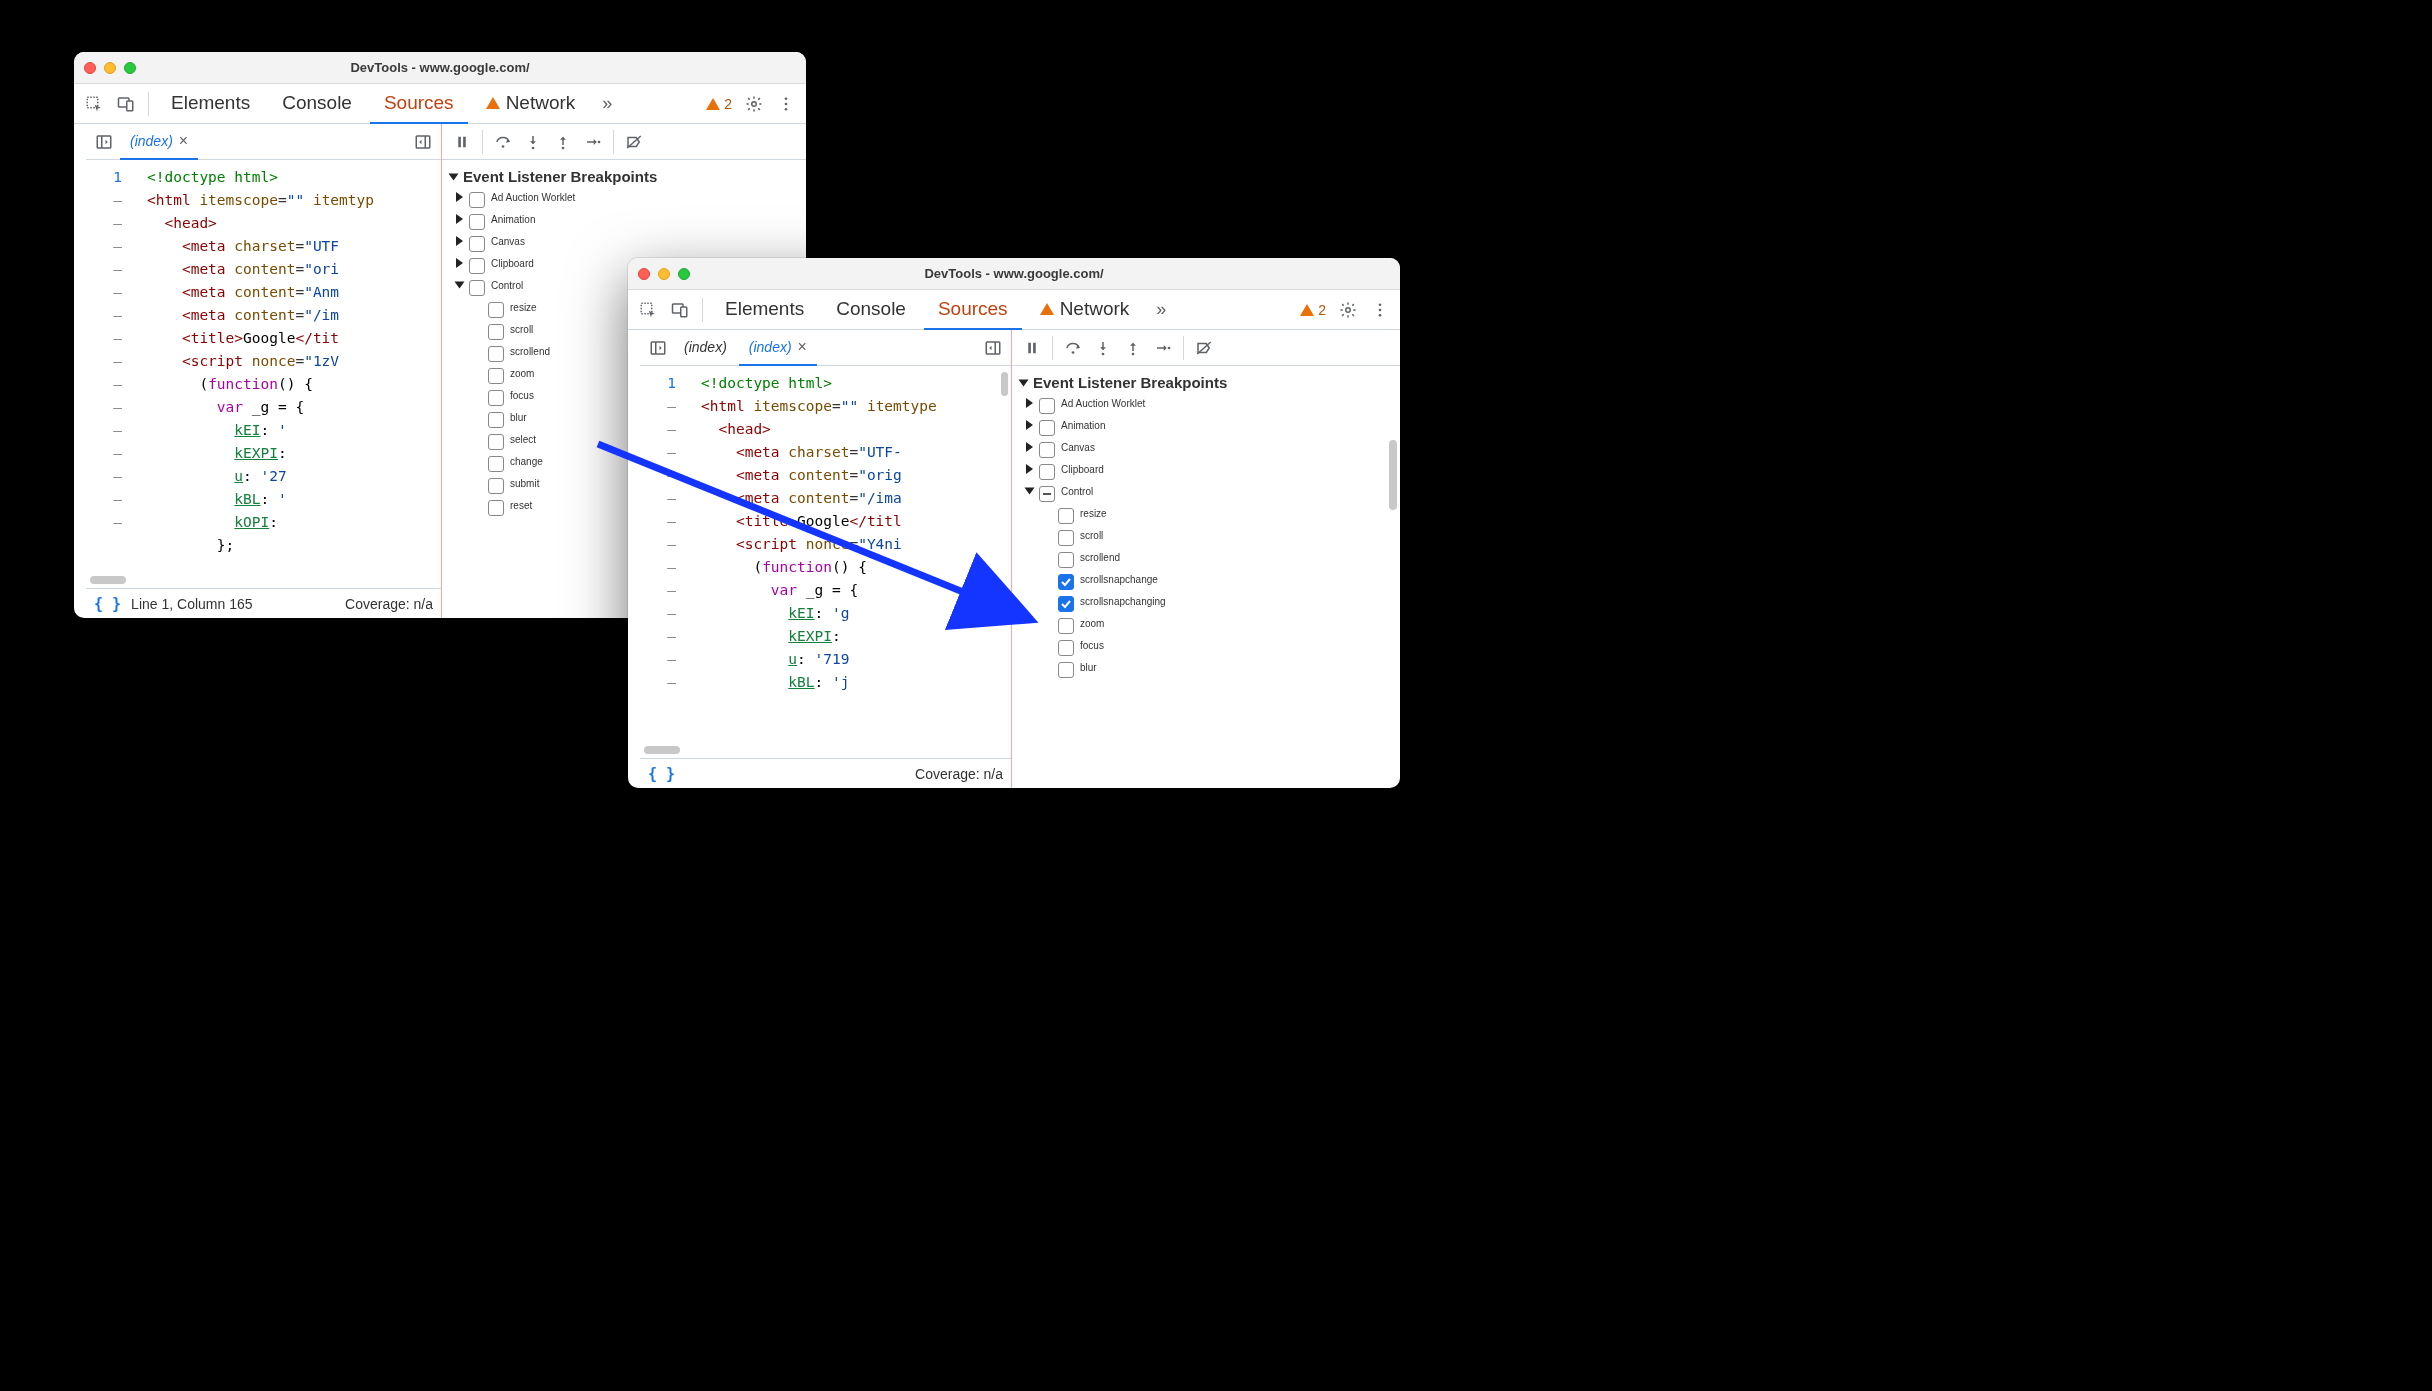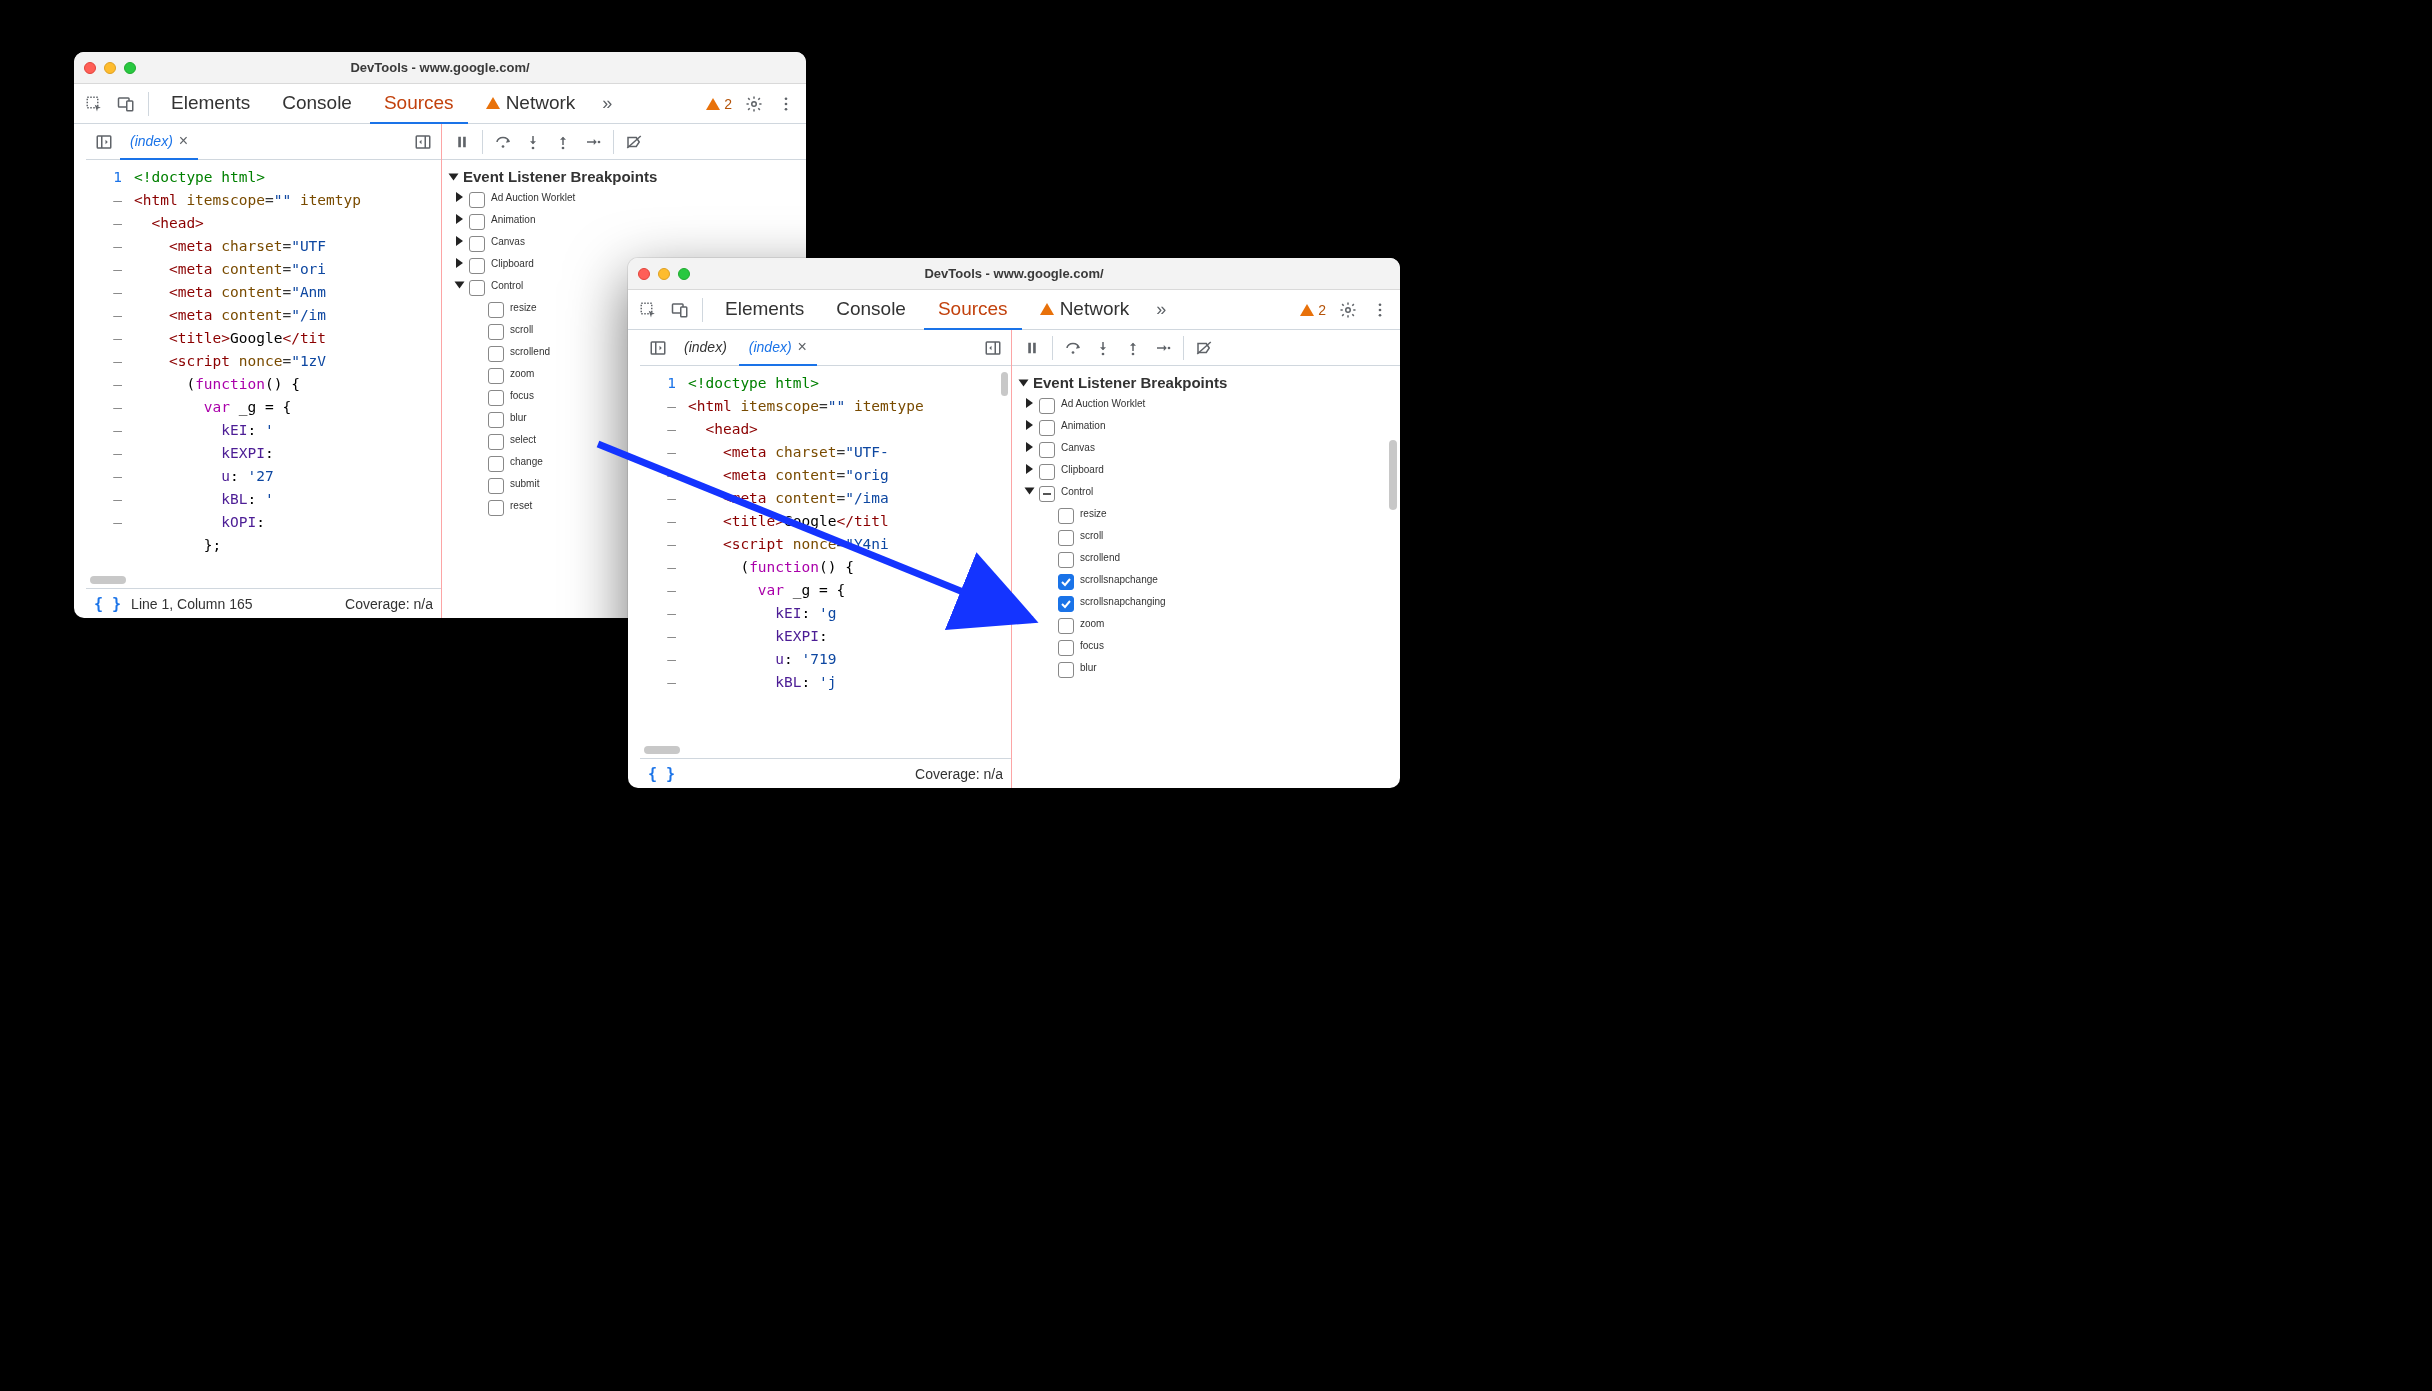--- a/index.html
+++ b/index.html
@@ -74,28 +74,28 @@
     gap: 6px; color: #333; cursor: pointer; border-bottom: 2px solid transparent; font-style: italic; }
   .file-tab.active { color: #1a73e8; border-bottom-color: #1a73e8; }
   .file-tab .close { font-style: normal; color: #5f6368; font-size: 16px; }
 
   .code { flex: 1; display: flex; background: #fff; font-family: Menlo, Consolas, monospace;
     font-size: 14.5px; line-height: 23px; overflow: hidden; position: relative; }
   .gutter { width: 48px; text-align: right; padding: 6px 12px 6px 0; color: #888;
     background: #fff; user-select: none; flex-shrink: 0; }
   .gutter .ln { height: 23px; }
   .gutter .ln.num { color: #1a73e8; }
-  .src { padding: 6px 0; white-space: pre; overflow: hidden; flex: 1; }
+  .src { padding: 6px 0; white-space: pre; overflow: hidden; flex: 1; margin-left: 13px; }
   .src .row { height: 23px; }
   .c-comm { color: #008000; }
   .c-tag  { color: #8b0000; }
   .c-attr { color: #794b00; }
   .c-str  { color: #0d47a1; }
   .c-kw   { color: #aa00aa; font-weight: 500; }
-  .c-prop { color: #4c1d95; }
+  .c-prop { color: #15803d; text-decoration: underline; }
   .c-plain{ color: #000; }
 
   .hscroll { position: absolute; left: 4px; bottom: 4px; height: 8px; width: 36px;
     background: #c8c8c8; border-radius: 4px; }
 
   .status-foot { display: flex; align-items: center; height: 30px; padding: 0 8px;
     border-top: 1px solid #d0d7de; gap: 10px; color: #333; font-size: 14px; }
   .status-foot .sep { flex: 1; }
   .brace-btn { color: #1a73e8; font-weight: bold; font-family: Menlo, monospace;
     font-size: 15px; cursor: pointer; }

